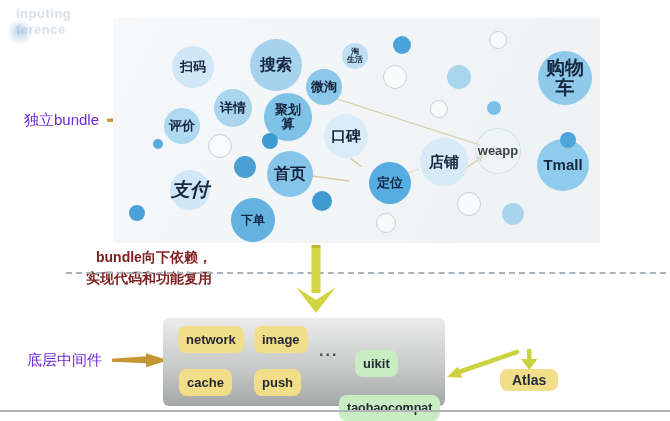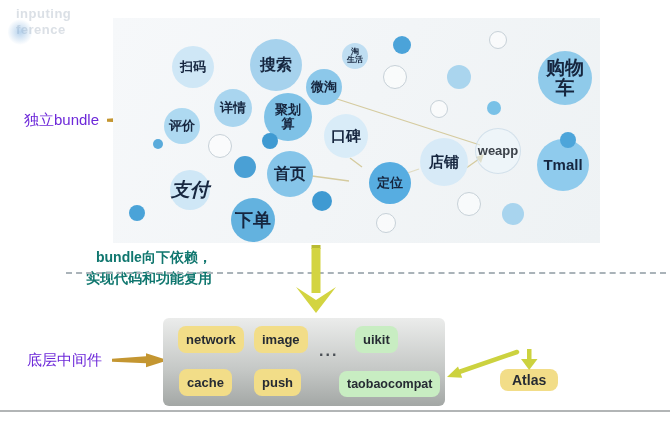--- a/index.html
+++ b/index.html
@@ -22,32 +22,32 @@
   .dot{position:absolute;border-radius:50%;}
   .dot.hollow{background:rgba(255,255,255,.55);border:1.5px solid #c7d1d8;}
 
   
   .label{position:absolute;color:#6d28d9;font-weight:400;}
   .label.indep{left:24px;top:111px;font-size:15px;}
   .label.mid{left:27px;top:351px;font-size:15px;}
   .arrow-svg{position:absolute;}
 
   .dep-text{position:absolute;left:86px;top:247px;font-size:14px;font-weight:600;
-            color:#0f766e;line-height:21px;}
+            color:#7f1d1d;line-height:21px;}
   .dep-text .l1{padding-left:10px;}
   .dashed{position:absolute;left:66px;top:272px;width:600px;height:0;
           border-top:2px dashed #aab3b9;}
 
   
   .mbox{position:absolute;left:163px;top:318px;width:282px;height:88px;border-radius:6px;
         background:linear-gradient(180deg,#ebeceb 0%,#c4c7c5 60%,#a3a7a5 100%);}
   .pill{position:absolute;border-radius:8px;padding:6px 8px;font-size:13px;font-weight:700;
         color:#262b33;white-space:nowrap;}
   .pill.yellow{background:#f2dd88;}
-  .pill.green{background:#c8edc2;}
+  .pill.green{background:#c8edc2;margin-top:24px;}
   .ellipsis{position:absolute;left:156px;top:24px;font-size:16px;font-weight:700;
             letter-spacing:2px;color:#4a4f55;}
   .baseline{position:absolute;left:0;top:410px;width:670px;height:2px;background:#b2b5b6;}
 </style>
 </head>
 <body>
 
 <div class="page">
 
   <div class="watermark">
@@ -80,21 +80,21 @@
         <div class="bubble" style="left: 193px; top: 51px; height: 36px; width: 36px; font-size: 13px; background: rgb(140, 200, 234);">微淘</div>
         <div class="bubble" style="left: 101px; top: 71px; height: 38px; width: 38px; font-size: 13px; background: rgb(169, 213, 239);">详情</div>
         <div class="bubble" style="left: 151px; top: 75px; height: 48px; width: 48px; font-size: 13px; background: rgb(127, 194, 231);">聚划
 算</div>
         <div class="bubble" style="left: 51px; top: 90px; height: 36px; width: 36px; font-size: 13px; background: rgb(174, 217, 241);">评价</div>
         <div class="bubble" style="left: 211px; top: 96px; height: 44px; width: 44px; font-size: 15px; background: rgb(217, 236, 248);">口碑</div>
         <div class="bubble" style="left: 425px; top: 33px; height: 54px; width: 54px; font-size: 19px; background: rgb(143, 202, 234);">购物车</div>
         <div class="bubble" style="left: 57px; top: 152px; height: 40px; width: 40px; font-size: 19px; background: rgb(207, 231, 246); font-style: italic;">支付</div>
         <div class="bubble" style="left: 154px; top: 133px; height: 46px; width: 46px; font-size: 16px; background: rgb(134, 197, 233);">首页</div>
         <div class="bubble" style="left: 236px; top: 144px; height: 42px; width: 42px; font-size: 13px; background: rgb(87, 173, 225); margin-left: 20px;">定位</div>
-        <div class="bubble" style="left: 118px; top: 180px; height: 44px; width: 44px; font-size: 18px; background: rgb(99, 178, 223);">下单</div>
+        <div class="bubble" style="left: 118px; top: 180px; height: 44px; width: 44px; font-size: 12px; background: rgb(99, 178, 223);">下单</div>
         <div class="bubble" style="left: 307px; top: 120px; height: 48px; width: 48px; font-size: 15px; background: rgb(215, 234, 247);">店铺</div>
         <div class="bubble ghost" style="left: 362px; top: 110px; height: 44px; width: 44px; font-size: 13px;">weapp</div>
         <div class="bubble" style="left: 413px; top: 121px; height: 52px; width: 52px; font-size: 15px; background: rgb(143, 203, 237); margin-left: 11px;">Tmall</div>
         <div class="dot" style="left: 280px; top: 18px; height: 18px; width: 18px; background: rgb(75, 163, 217);"></div>
         <div class="dot" style="left: 334px; top: 47px; height: 24px; width: 24px; background: rgb(170, 213, 238);"></div>
         <div class="dot" style="left: 374px; top: 83px; height: 14px; width: 14px; background: rgb(121, 193, 231);"></div>
         <div class="dot" style="left: 447px; top: 114px; height: 16px; width: 16px; background: rgb(77, 165, 218);"></div>
         <div class="dot" style="left: 40px; top: 121px; height: 10px; width: 10px; background: rgb(90, 171, 219);"></div>
         <div class="dot" style="left: 149px; top: 115px; height: 16px; width: 16px; background: rgb(63, 154, 210);"></div>
         <div class="dot" style="left: 121px; top: 138px; height: 22px; width: 22px; background: rgb(74, 160, 213);"></div>

